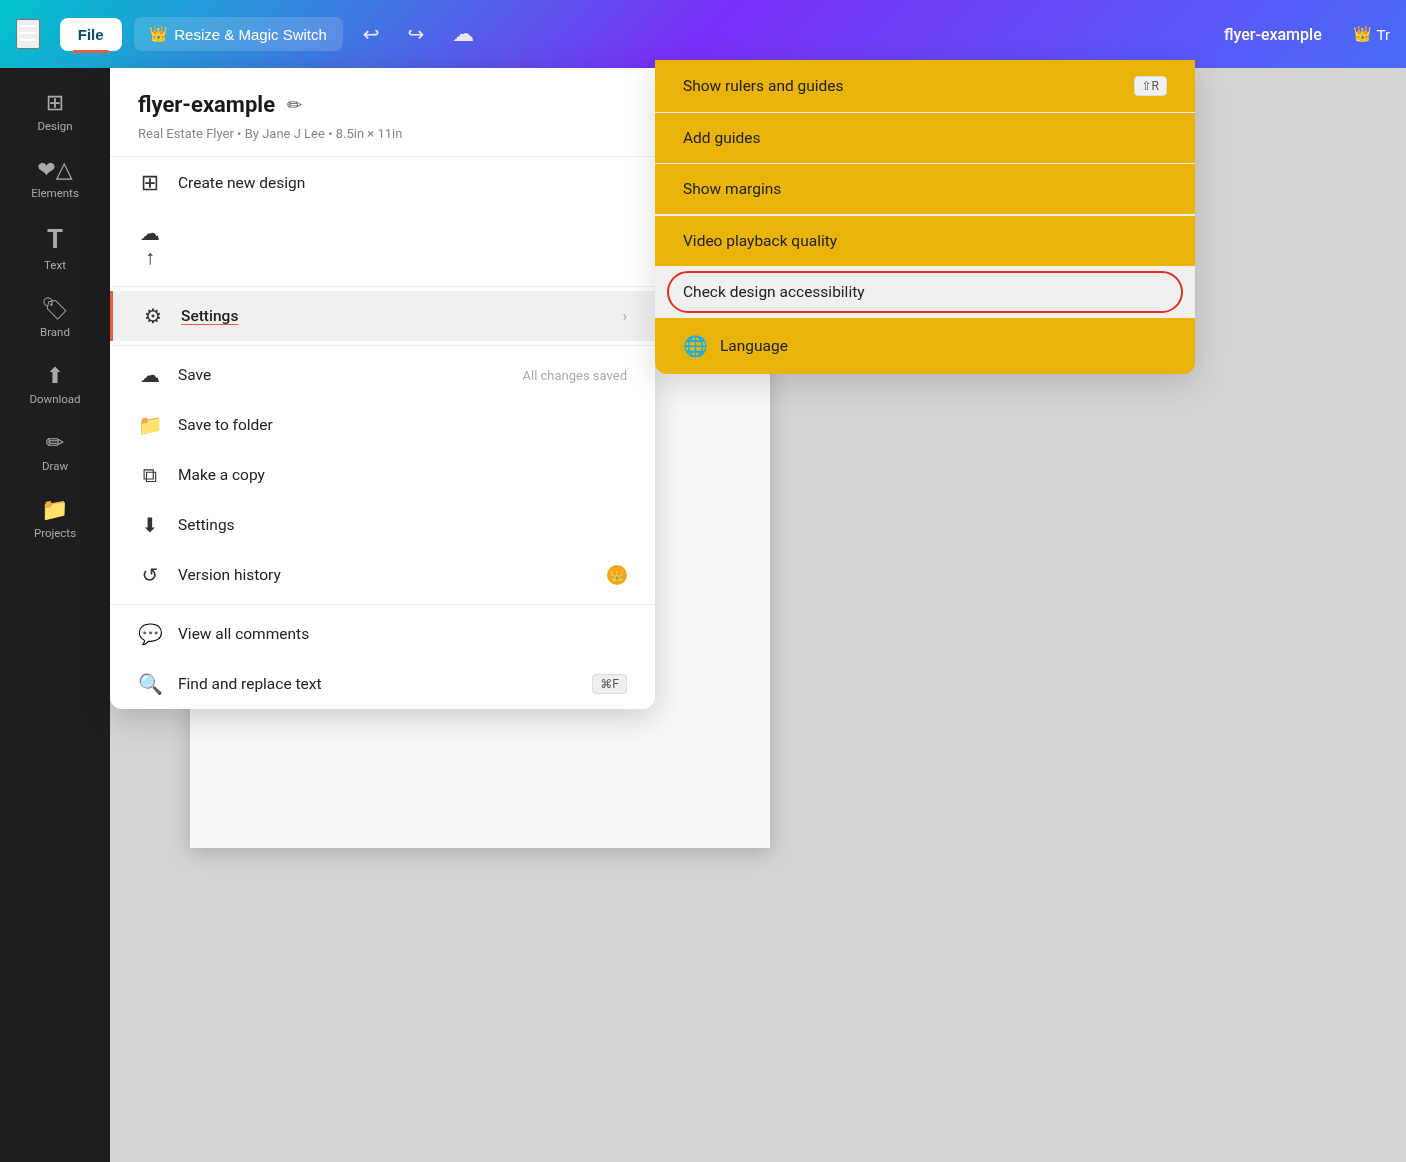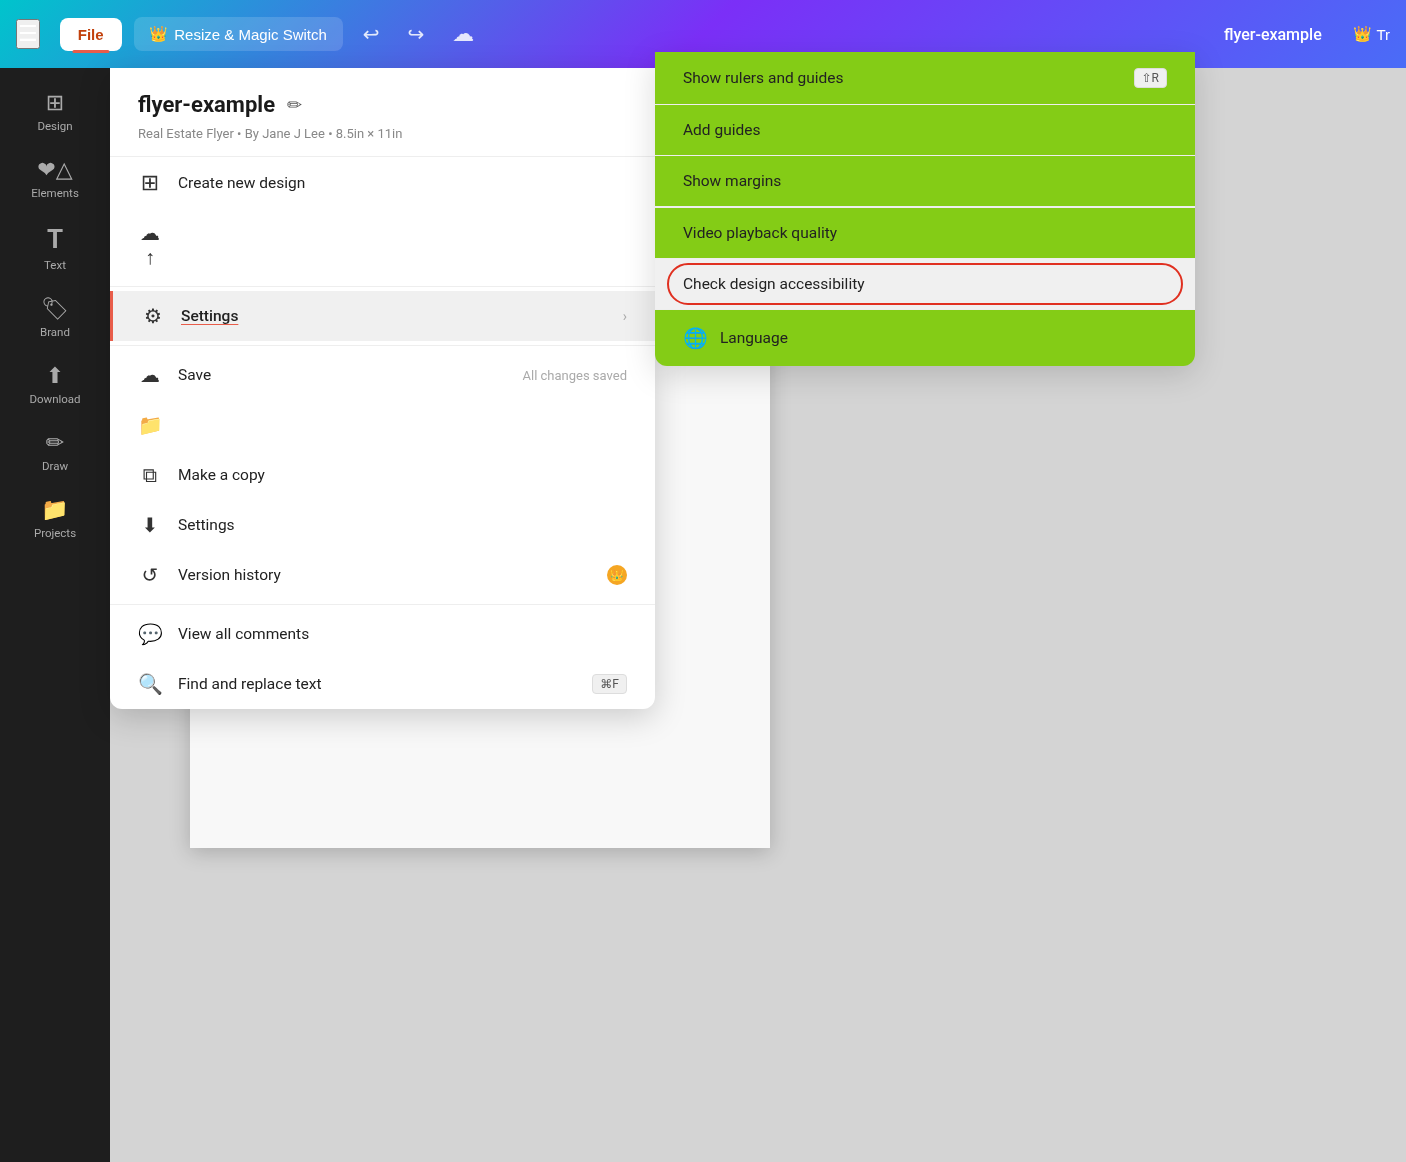--- a/index.html
+++ b/index.html
@@ -17,21 +17,21 @@
       z-index: 100;
     }
     .topbar-hamburger {
       color: white;
       font-size: 22px;
       cursor: pointer;
       margin-right: 8px;
     }
     .topbar-file-btn {
       background: white;
-      color: #c2410c;
+      color: #0c4a6e;
       border: none;
       border-radius: 8px;
       padding: 8px 18px;
       font-size: 15px;
       font-weight: 600;
       cursor: pointer;
       position: relative;
     }
     .topbar-file-btn::after {
       content: '';
@@ -198,24 +198,24 @@
       border: 1px solid #ddd;
       border-radius: 4px;
       padding: 2px 7px;
       font-size: 12px;
       color: #555;
     }
 
     
     .settings-submenu {
       position: absolute;
-      top: 52px;
+      top: 60px;
       left: 655px;
       width: 540px;
-      background: #84cc16;
+      background: #eab308;
       box-shadow: 0 8px 32px rgba(0,0,0,0.15);
       z-index: 200;
       border-radius: 0 0 12px 12px;
     }
     .settings-submenu-item {
       display: flex;
       align-items: center;
       padding: 16px 28px;
       cursor: pointer;
       font-size: 15.5px;
@@ -386,20 +386,21 @@
   <div class="divider"></div>
 
   <div class="file-menu-item">
     <span class="fmi-icon">☁</span>
     <span class="fmi-label">Save</span>
     <span class="fmi-right">All changes saved</span>
   </div>
 
   <div class="file-menu-item">
     <span class="fmi-icon">📁</span>
+    <span class="fmi-label">Save to folder</span>
   </div>
 
   <div class="file-menu-item">
     <span class="fmi-icon">⧉</span>
     <span class="fmi-label">Make a copy</span>
   </div>
 
   <div class="file-menu-item">
     <span class="fmi-icon">⬇</span>
     <span class="fmi-label">Settings</span>

